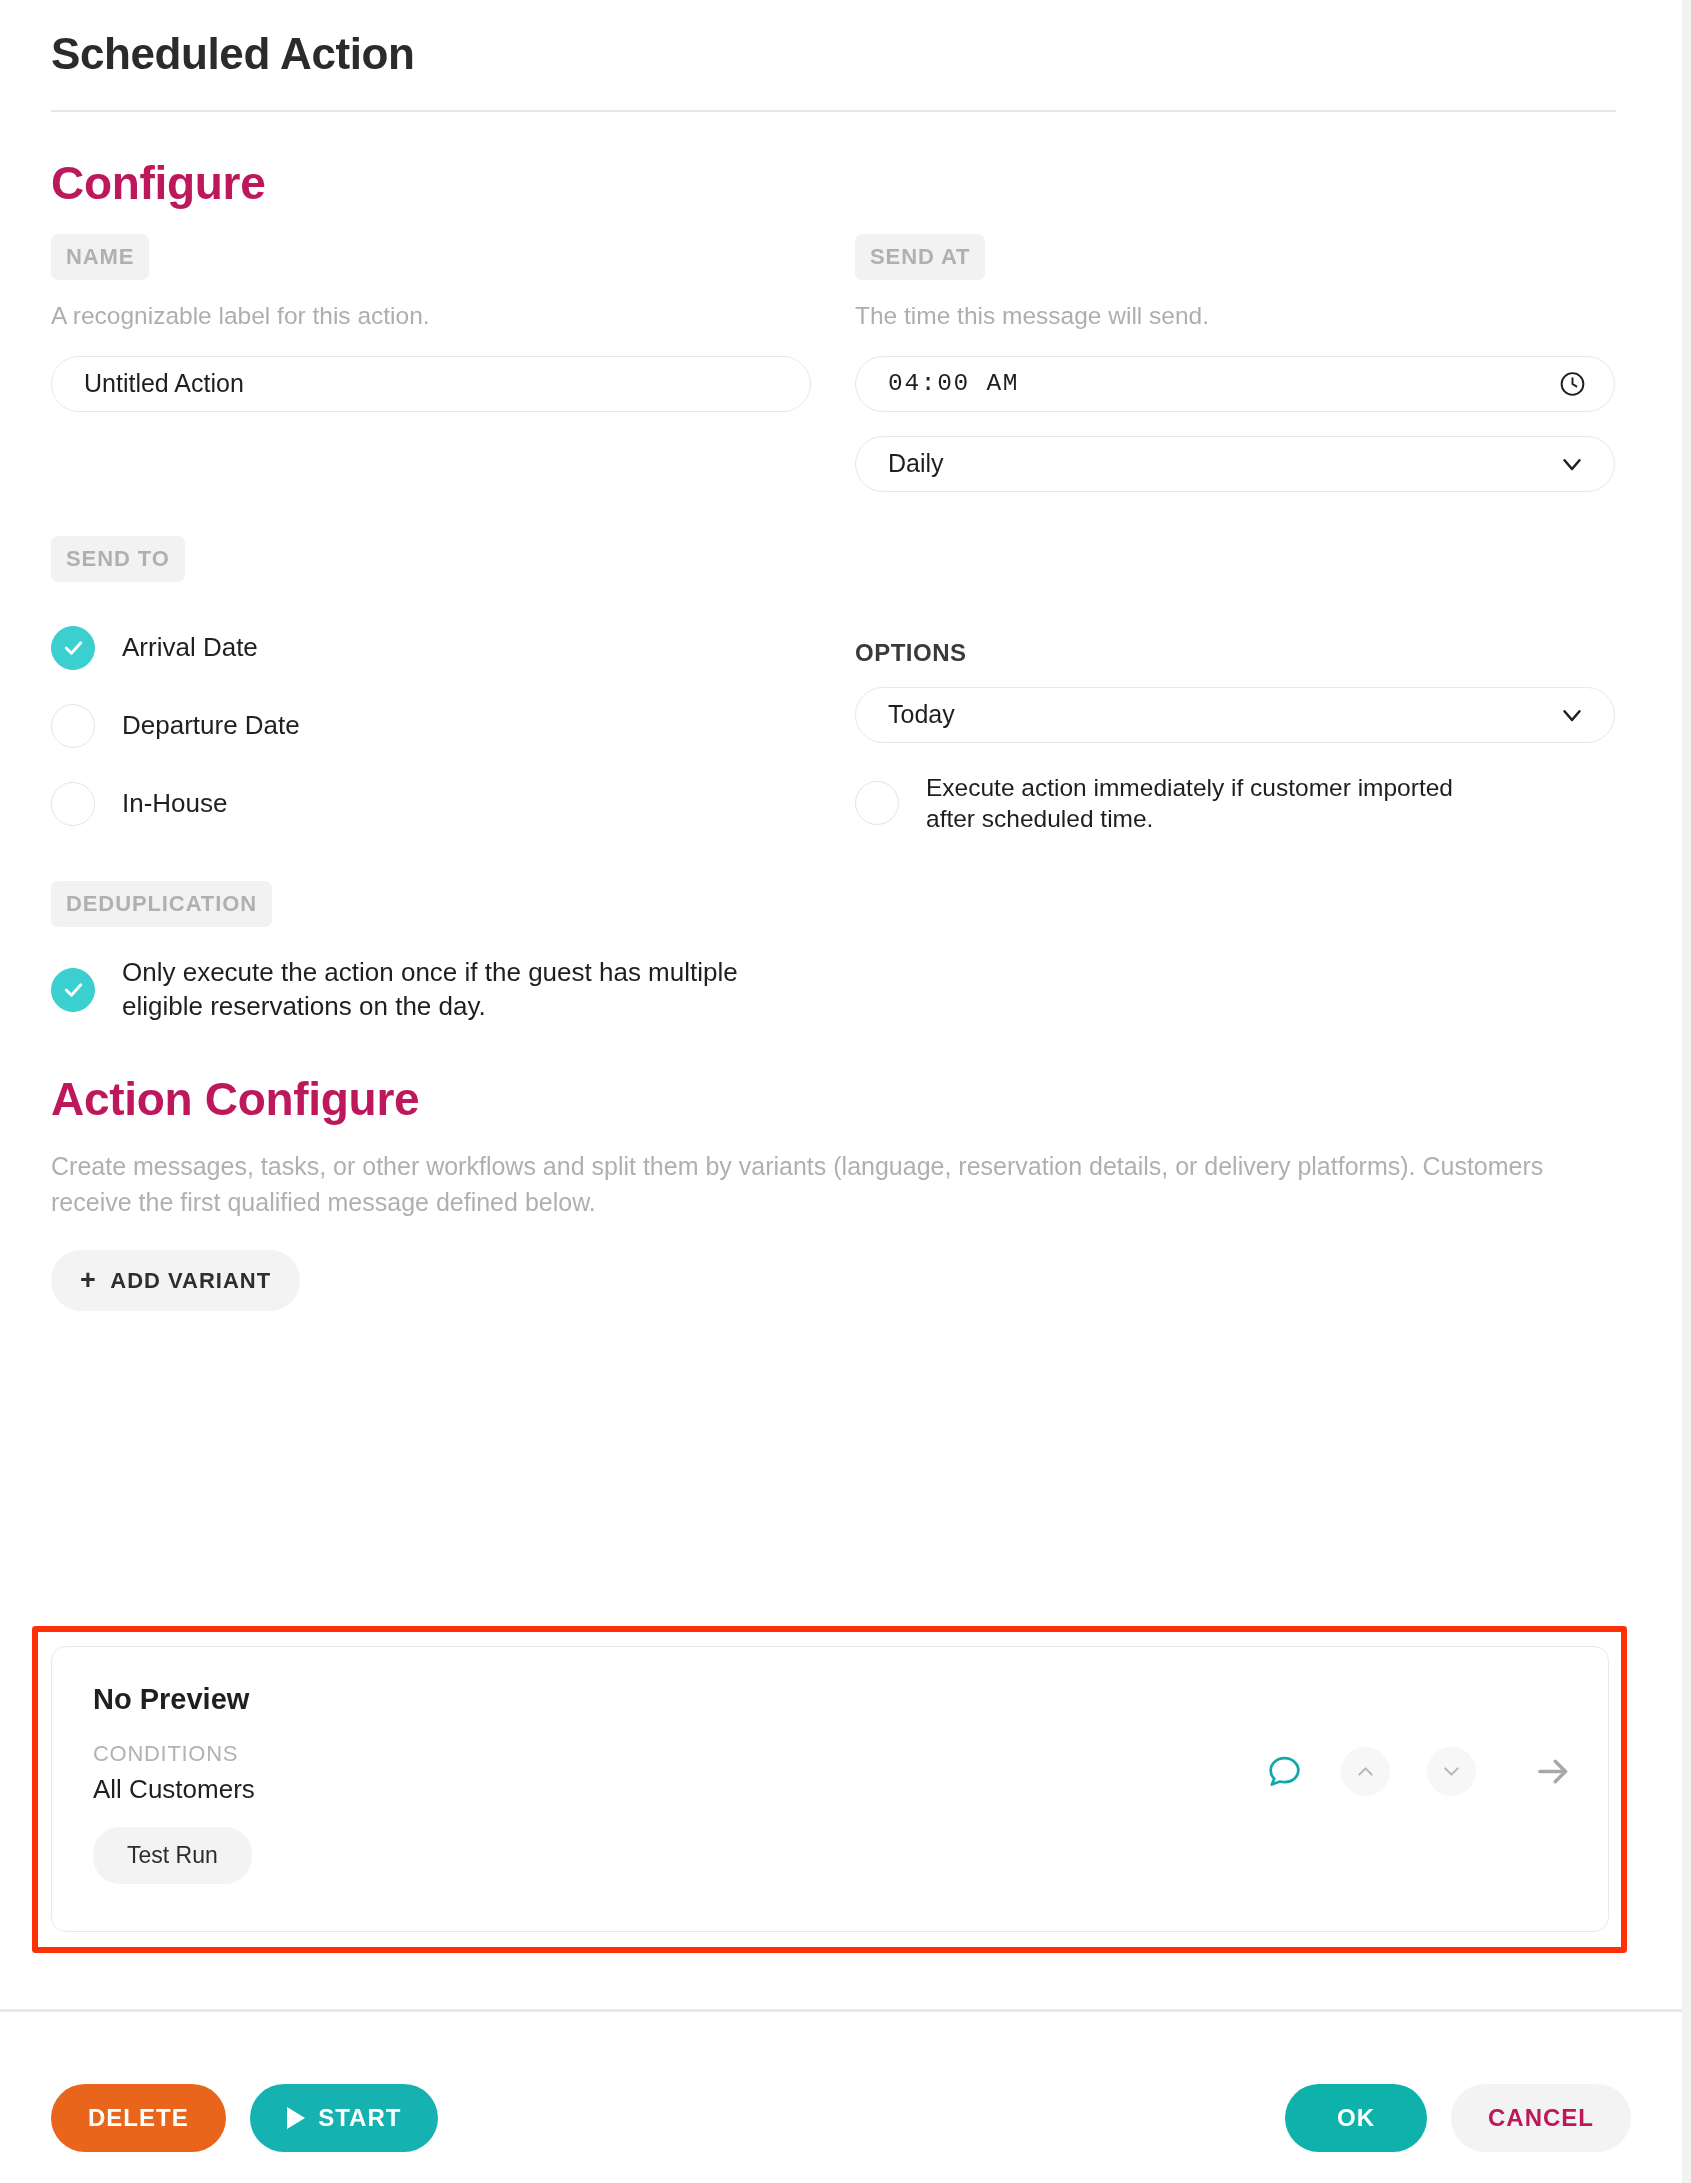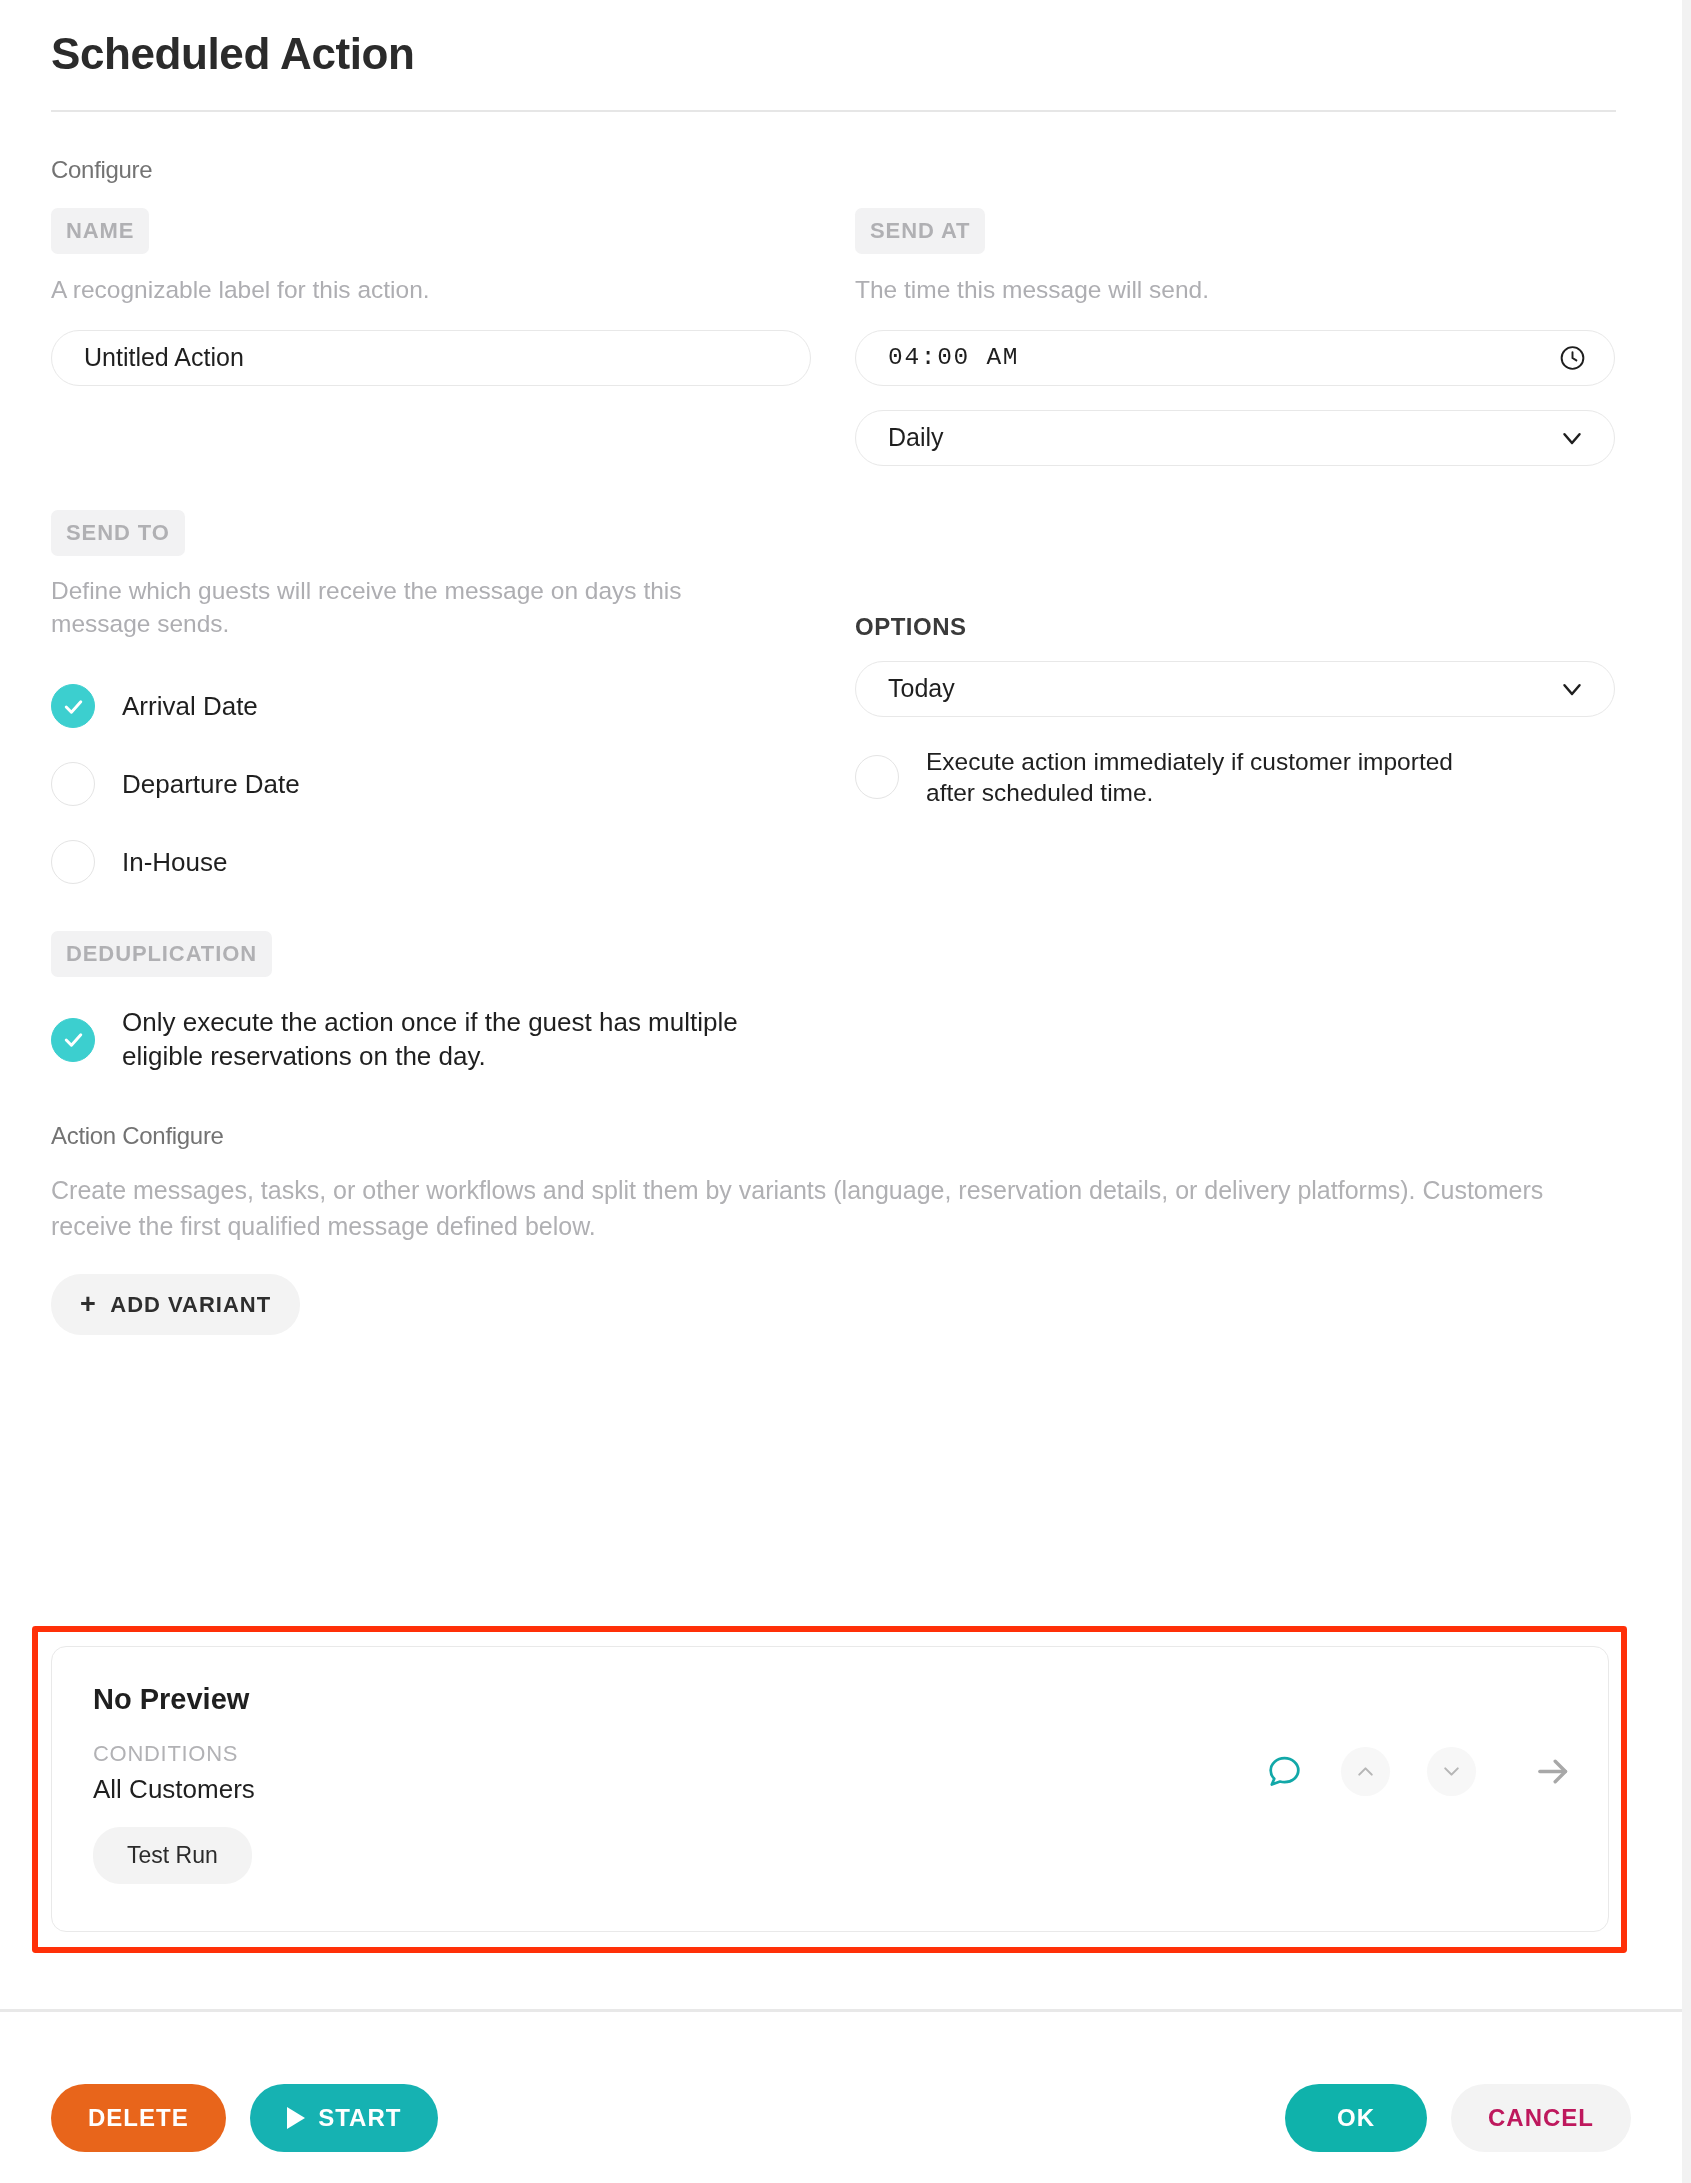--- a/index.html
+++ b/index.html
@@ -46,23 +46,23 @@
   }
   .title-divider {
     margin-top: 32px;
     height: 1.7px;
     background: #e6e6e6;
     width: 1565px;
   }
 
   
   .section-heading {
-    font-size: 24px;
-    font-weight: normal;
-    color: #737373;
+    font-size: 46px;
+    font-weight: bold;
+    color: #be185d;
     margin-top: 44px;
     letter-spacing: -0.3px;
   }
 
   .two-col {
     display: flex;
     gap: 44px;
     margin-top: 24px;
   }
   .col { width: 760px; }
@@ -346,21 +346,20 @@
               </svg>
             </span>
           </div>
         </div>
       </div>
 
       
       <div class="two-col" style="margin-top:44px;">
         <div class="col">
           <span class="tag-label">SEND TO</span>
-          <div class="helper-text" style="max-width:668px;">Define which guests will receive the message on days this message sends.</div>
 
           <div class="check-row" style="margin-top:44px;">
             <span class="cbox checked">
               <svg width="25" height="25" viewBox="0 0 24 24" fill="none" stroke="#ffffff" stroke-width="2.8" stroke-linecap="round" stroke-linejoin="round">
                   <polyline points="5 12.5 10 17.5 19 7.5"></polyline>
                 </svg>
             </span>
             <span class="check-label">Arrival Date</span>
           </div>
 

